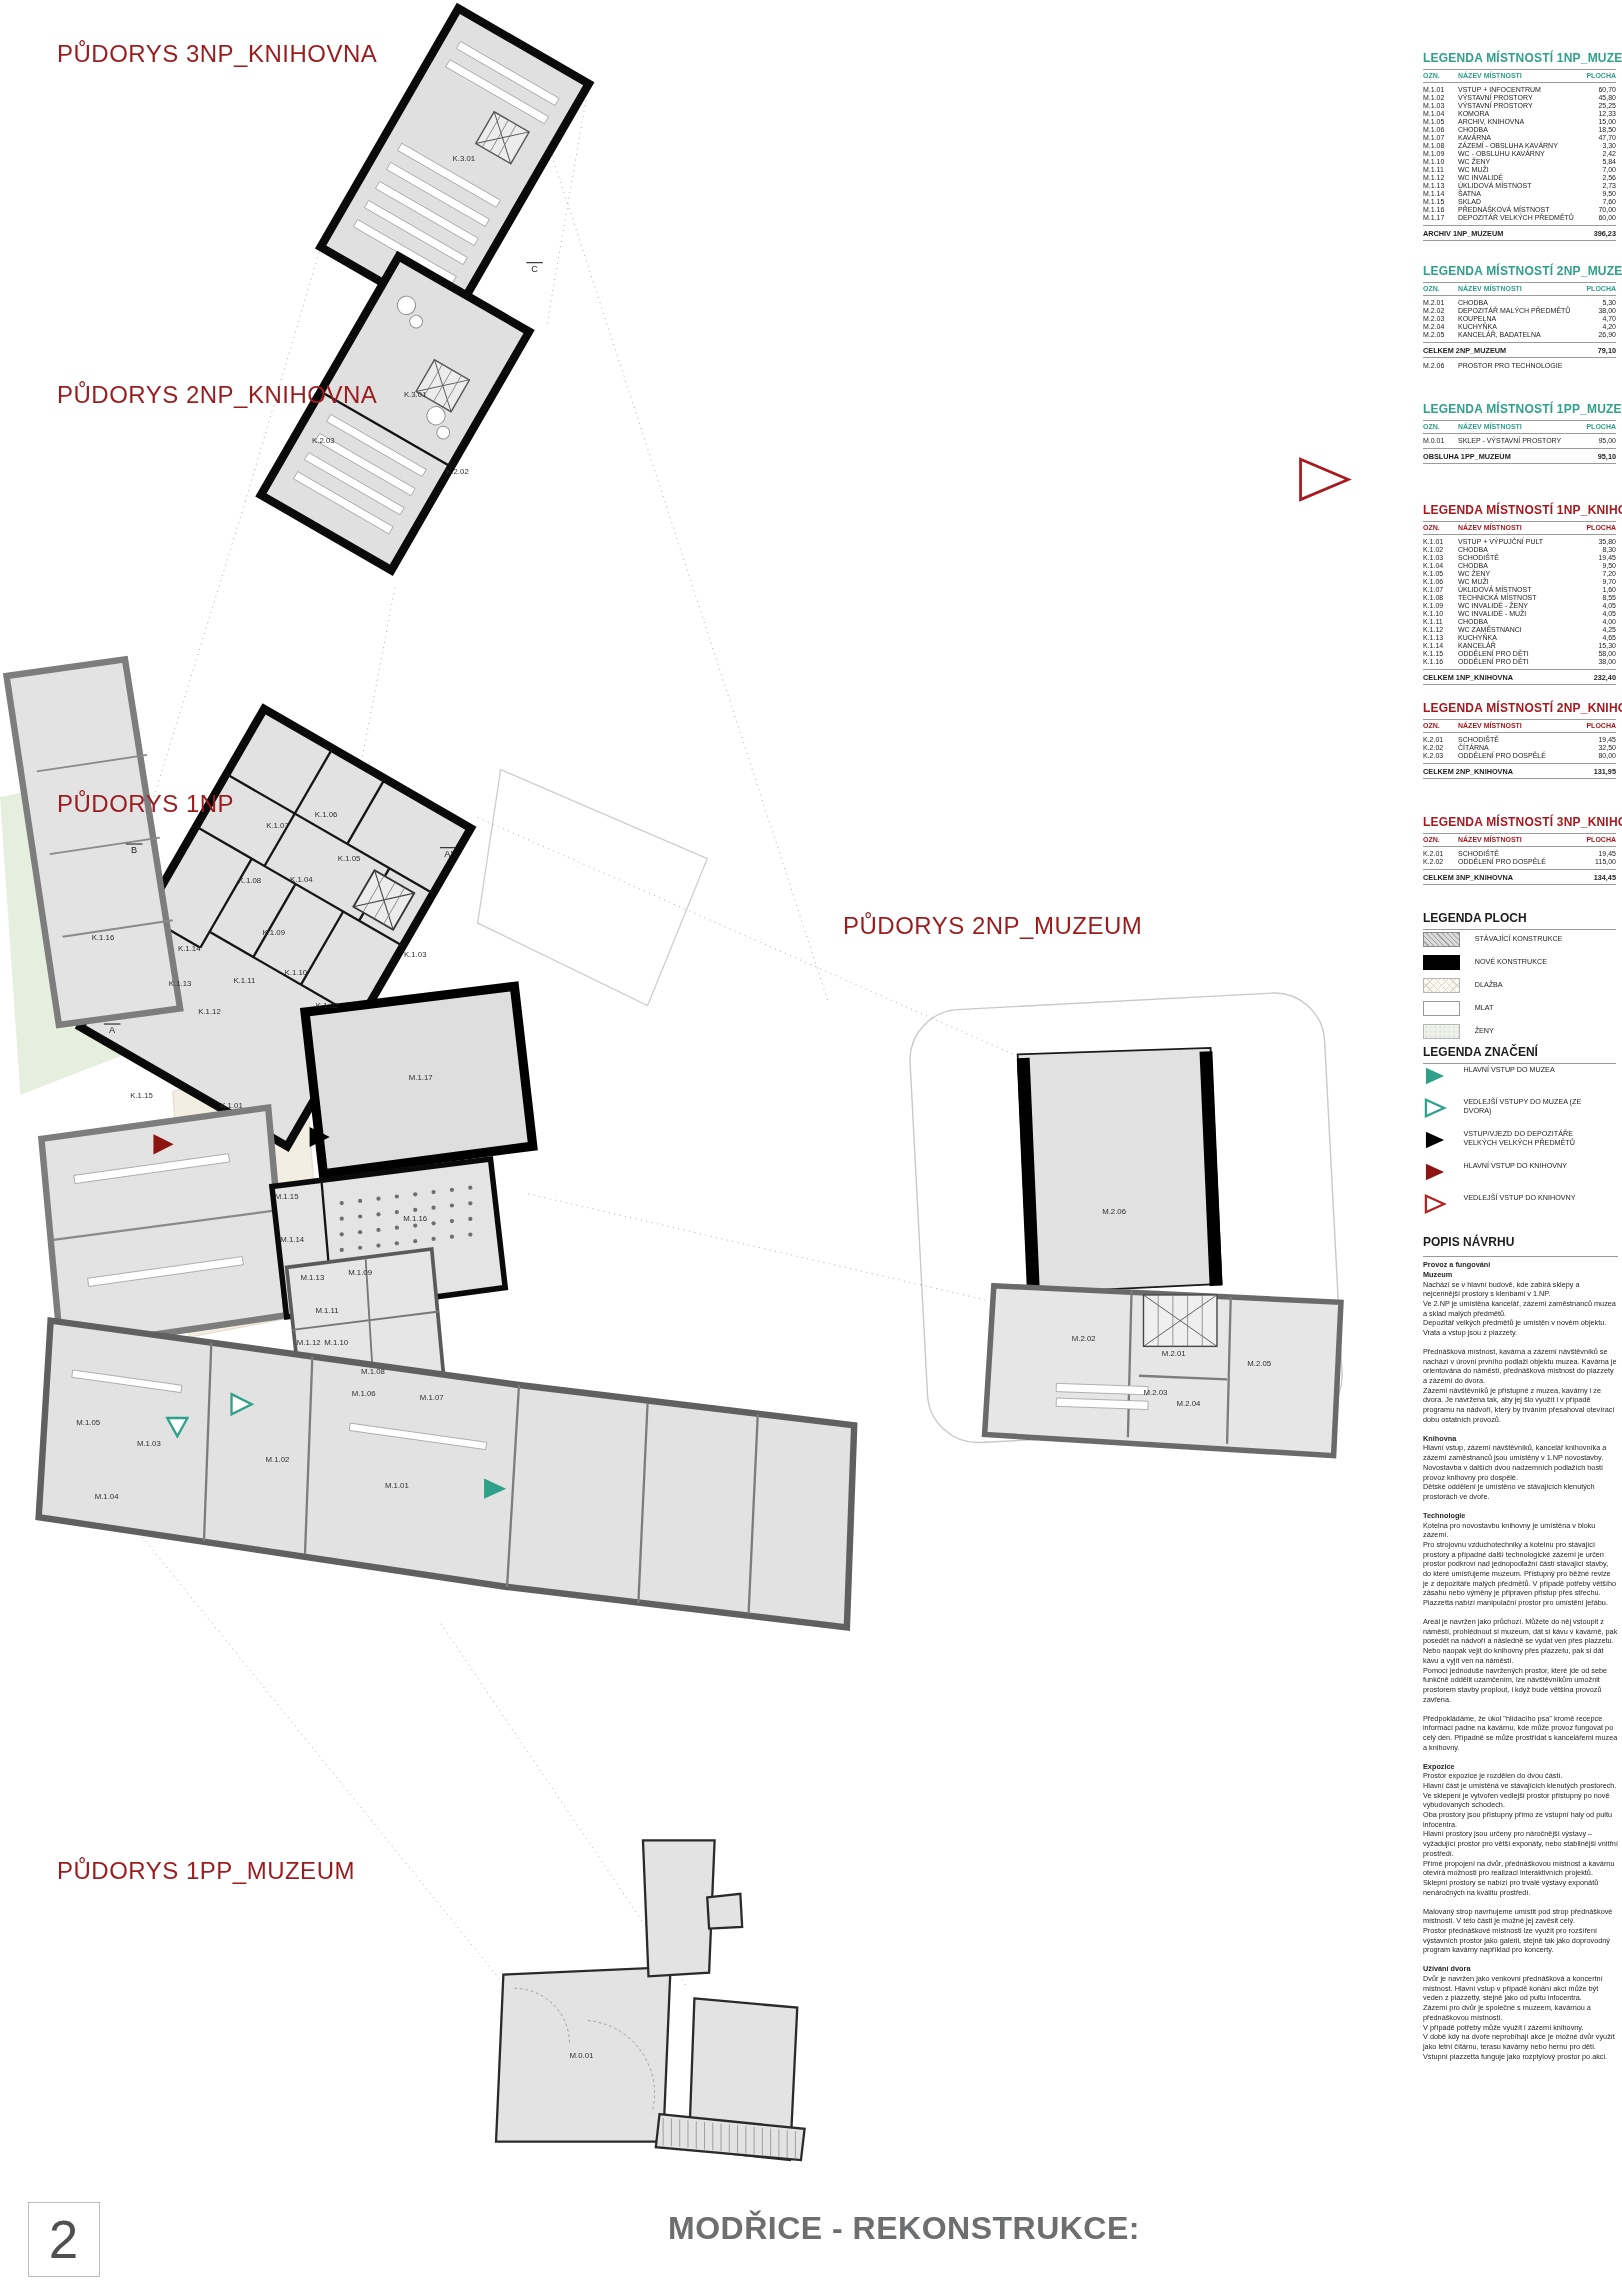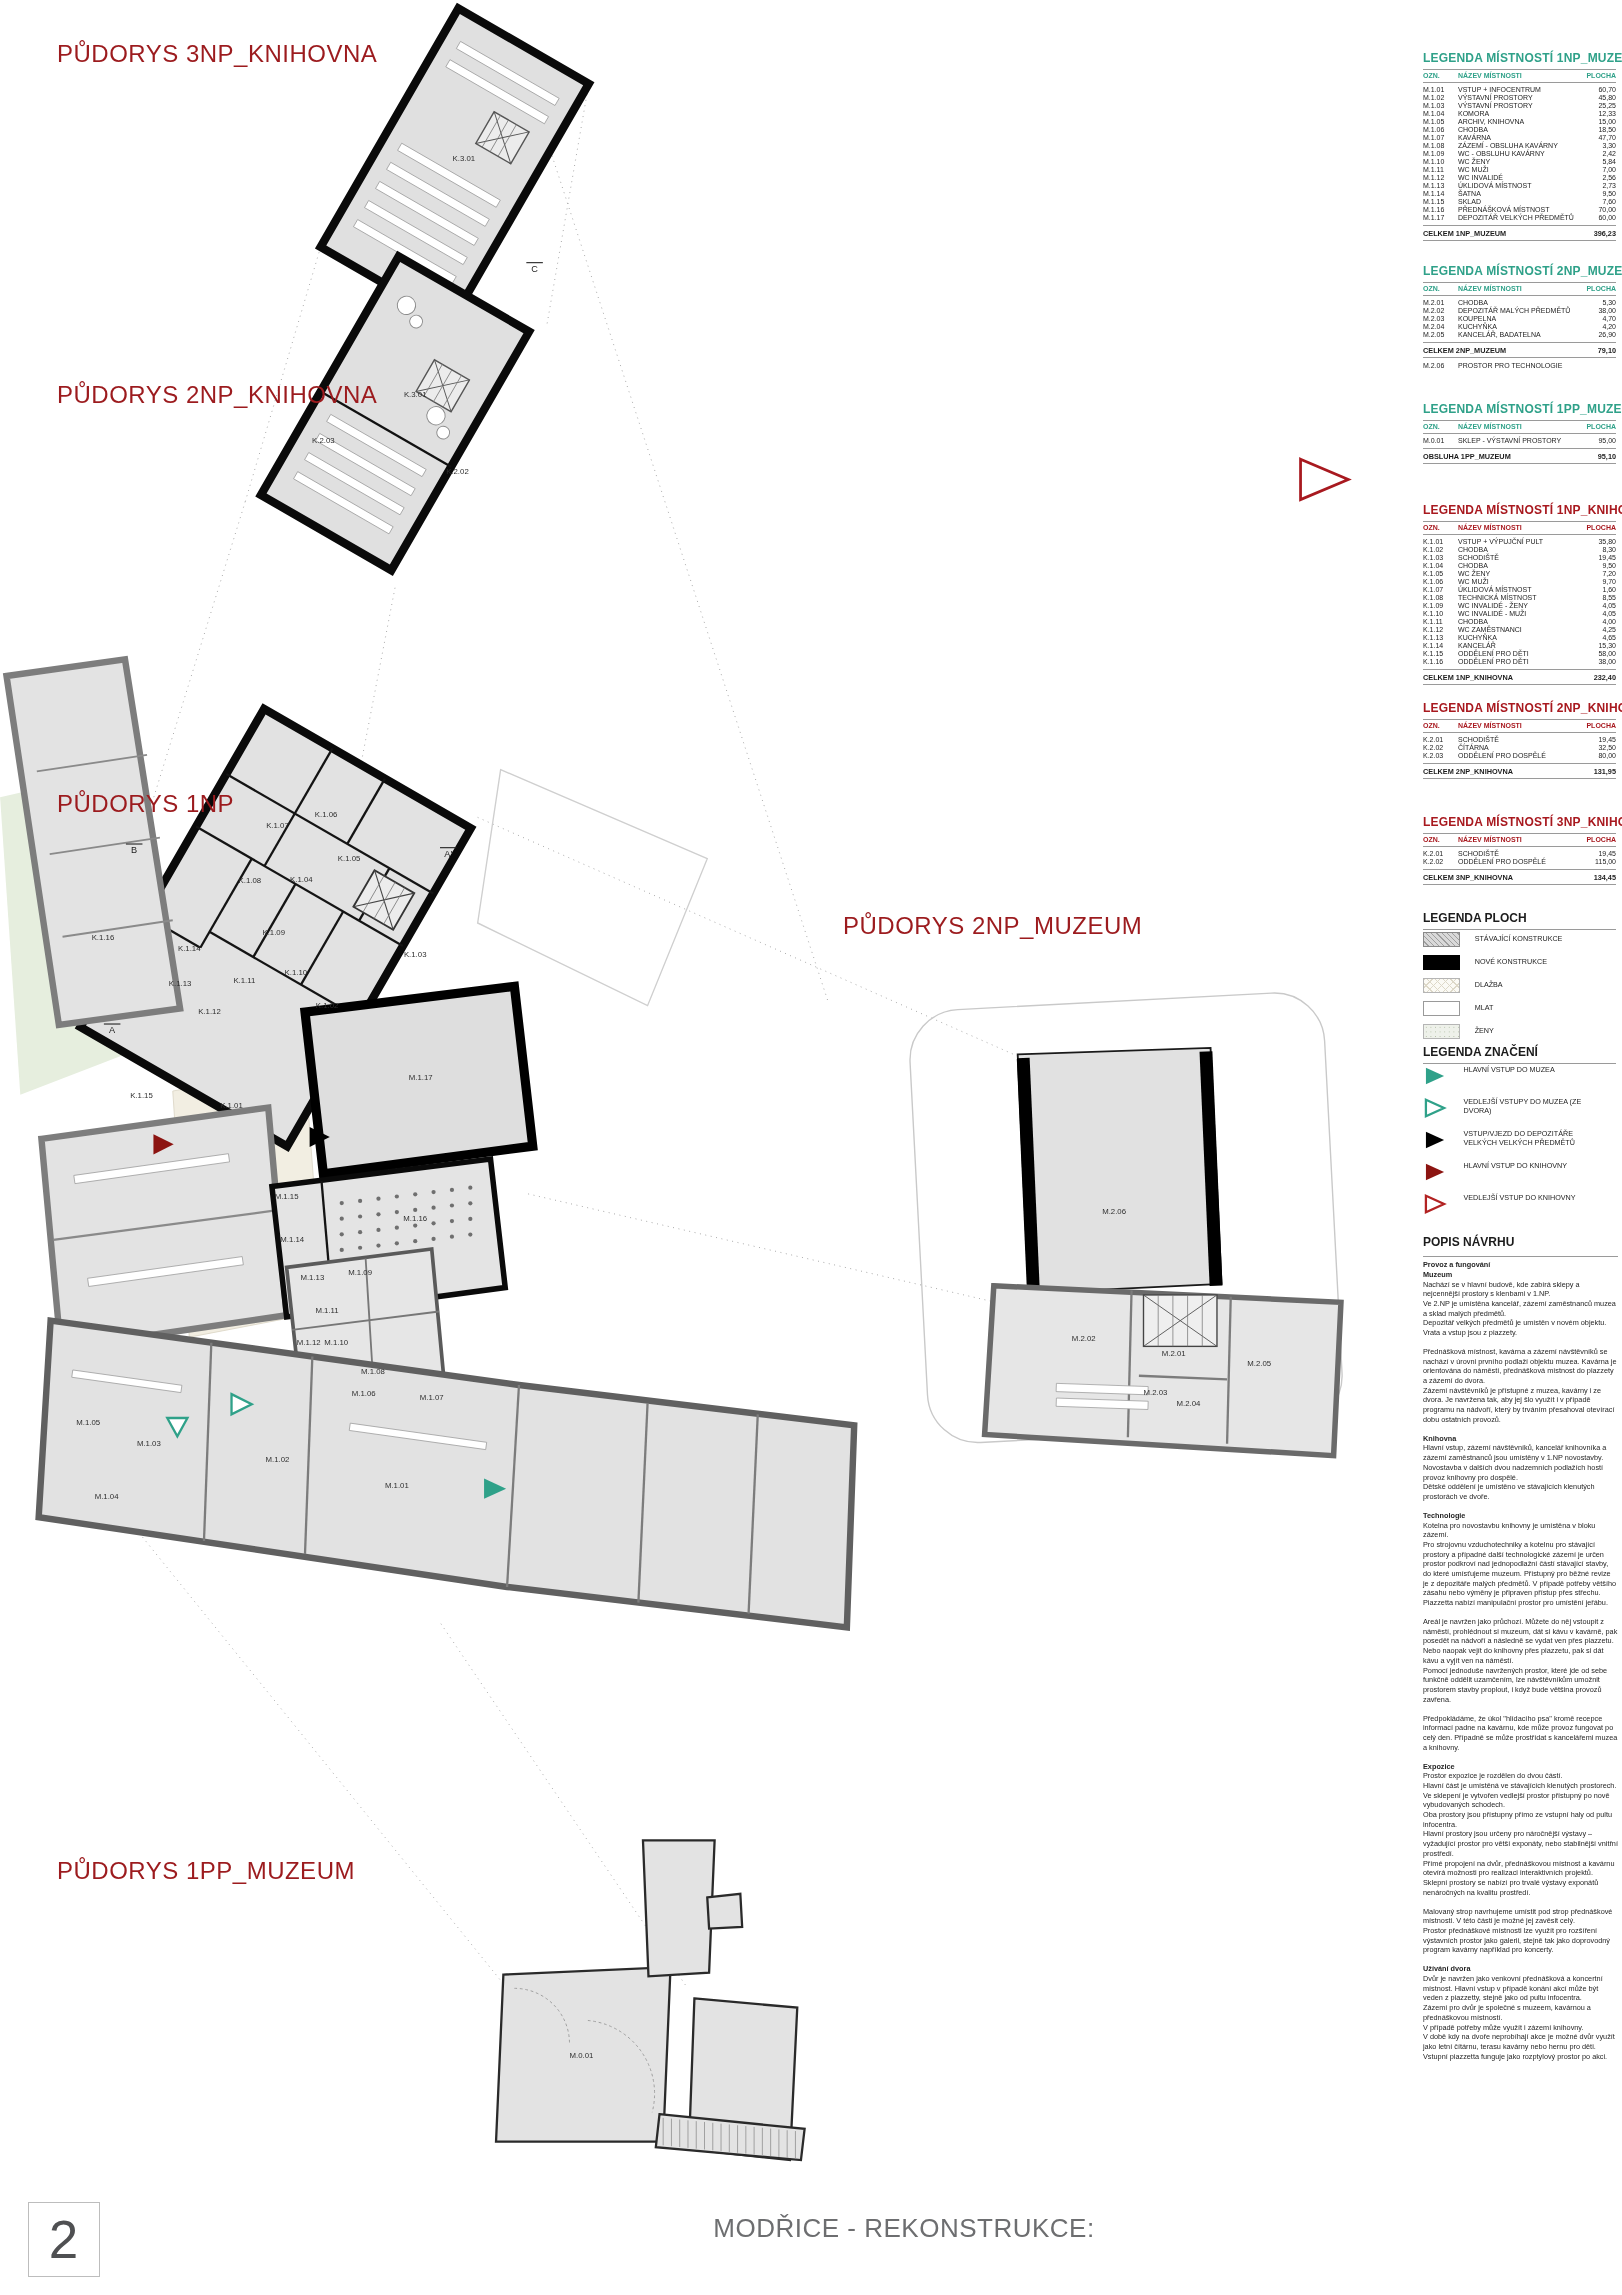--- a/index.html
+++ b/index.html
@@ -35,21 +35,21 @@
   .sym-item{display:flex;align-items:flex-start;margin-bottom:12px;}
   .sym-icon{flex:none;margin-right:16.5px;}
   
   #popis{position:absolute;left:1423px;width:195px;}
   #popis .legend-title{margin-bottom:7.3px;}
   .pn-t,.pn-h{font-size:7.3px;line-height:9.7px;margin:0;color:#262626;}
   .pn-h{font-weight:700;}
   .gap{height:9.2px;}
   
   #titleblock{position:absolute;left:445px;top:2209px;width:918px;text-align:center;color:#6d6e70;}
-  #titleblock .t1,#titleblock .t2{font-size:26px;letter-spacing:0.5px;line-height:39px;}
+  #titleblock .t1,#titleblock .t2{font-size:32px;letter-spacing:0.5px;line-height:39px;font-weight:bold;}
   #sheetno{position:absolute;left:27.5px;top:2202px;width:70px;height:73px;border:0.9px solid #bdbdbd;
            display:flex;align-items:center;justify-content:center;font-size:53px;color:#4f5052;}
   svg text.room{font-size:8.5px;fill:#2f2f2f;}
   svg text.sect{font-size:10px;fill:#222;}
 </style>
 </head>
 <body>
 
 <div id="sheet">
 
@@ -433,21 +433,21 @@
           <span class="c2">PŘEDNÁŠKOVÁ MÍSTNOST</span>
           <span class="c3">70,00</span>
         </div>
         <div class="tbl-row">
           <span class="c1">M.1.17</span>
           <span class="c2">DEPOZITÁŘ VELKÝCH PŘEDMĚTŮ</span>
           <span class="c3">60,00</span>
         </div>
         <div class="hr"></div>
         <div class="tbl-total">
-          <span class="c2">CELKEM 1NP_MUZEUM</span>
+          <span class="c2">ARCHIV 1NP_MUZEUM</span>
           <span class="c3">396,23</span>
         </div>
         <div class="hr"></div>
       </div>
       <div class="tbl" style="top: 264px;">
         <div class="tbl-title muzeum">LEGENDA MÍSTNOSTÍ 2NP_MUZEUM</div>
         <div class="hr"></div>
         <div class="tbl-head muzeum">
           <span class="c1">OZN.</span>
           <span class="c2">NÁZEV MÍSTNOSTI</span>

